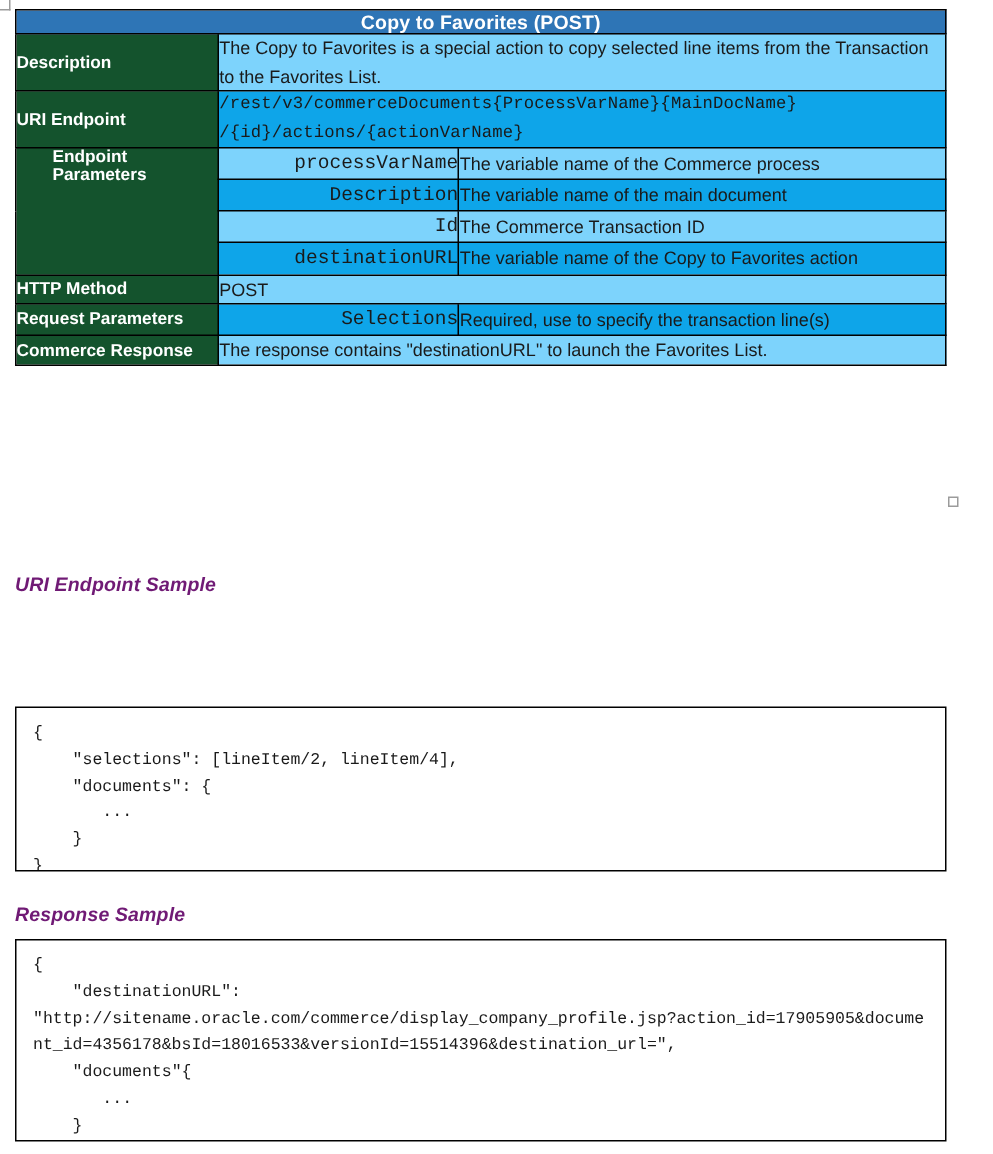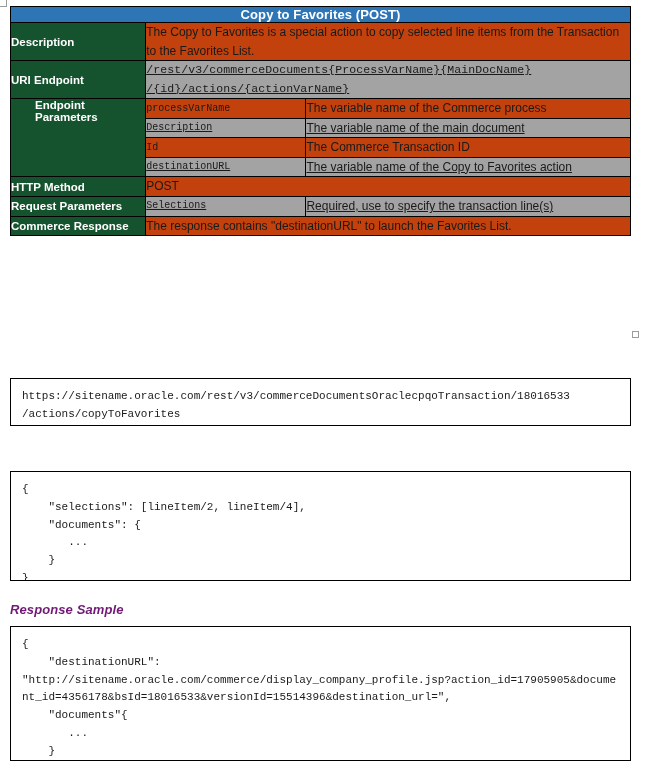--- a/index.html
+++ b/index.html
@@ -75,42 +75,42 @@
     width: 135px;
     vertical-align: top;
     border-right: 1px solid #000000;
   }
   td.label-cell.tall {
     vertical-align: top;
     padding-left: 24px;
   }
 
   td.val-cell {
-    background: #c2410c;
+    background: #7dd3fc;
     font-size: 12px;
     color: #1a1a1a;
     padding: 7px 8px 7px 8px;
     line-height: 1.55;
   }
   td.val-cell.shaded {
-    background: #a3a3a3;
-    text-decoration: underline;
+    background: #0ea5e9;
   }
   td.mono {
     font-family: "Liberation Mono", "DejaVu Sans Mono", monospace;
     font-size: 11.5px;
     letter-spacing: .1px;
     line-height: 1.6;
     padding: 6px 8px 6px 9px;
   }
   td.param-name {
     width: 160px;
     font-family: "Liberation Mono", "DejaVu Sans Mono", monospace;
-    font-size: 10px;
+    font-size: 13px;
     padding: 7px 8px 7px 9px;
+    text-align: right;
   }
   td.param-desc {
     font-size: 12px;
     padding: 7px 8px 7px 9px;
   }
   .shaded { background: #e2e2e2; }
   .plain  { background: #ffffff; }
 
   
   .section-heading {
@@ -212,22 +212,20 @@
         <tr>
           <td class="label-cell">Commerce Response</td>
           <td class="val-cell" colspan="2">The response contains "destinationURL"  to launch the Favorites List.</td>
         </tr>
 
       </tbody>
     </table>
   </div>
 
   <div class="section-heading" id="uri-sample-heading">URI Endpoint Sample</div>
-  <div class="code-box" id="uri-sample-box">https://sitename.oracle.com/rest/v3/commerceDocumentsOraclecpqoTransaction/18016533
-/actions/copyToFavorites</div>
 
   <div class="section-heading" id="request-sample-heading">Request Sample</div>
   <div class="code-box" id="request-sample-box">{
     "selections": [lineItem/2, lineItem/4],
     "documents": {
        ...
     }
 }</div>
 
   <div class="section-heading" id="response-sample-heading">Response Sample</div>

